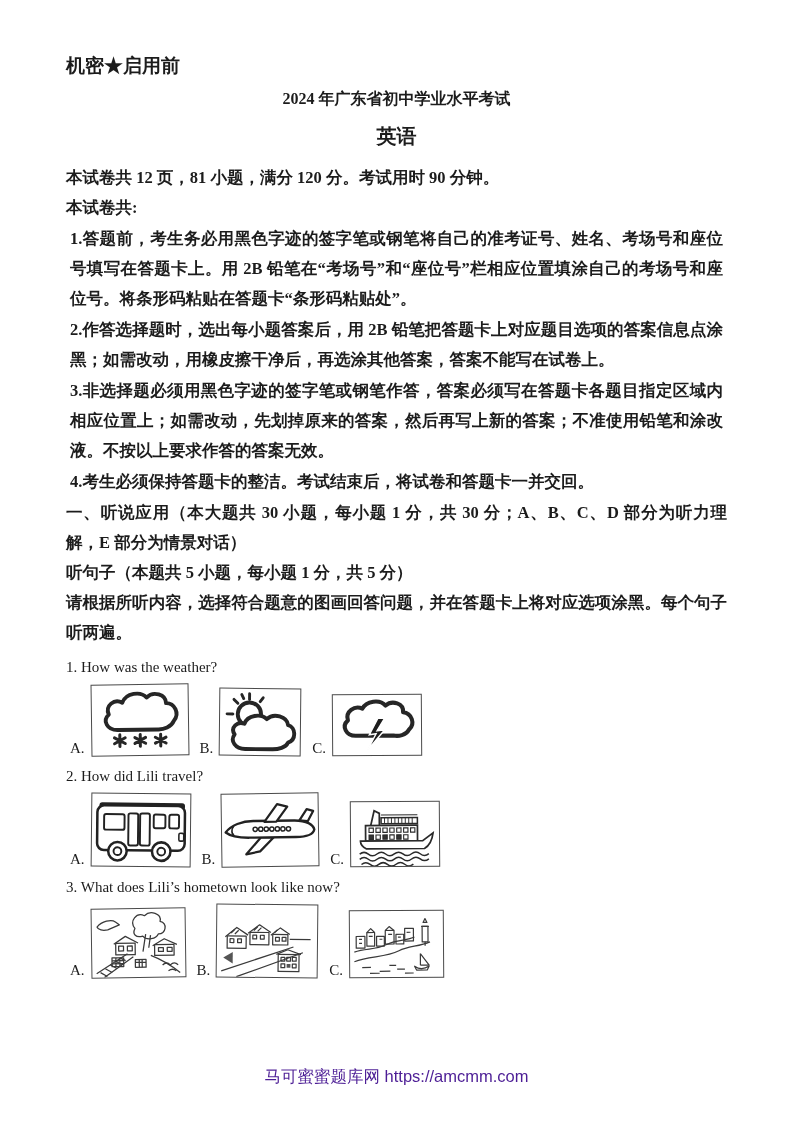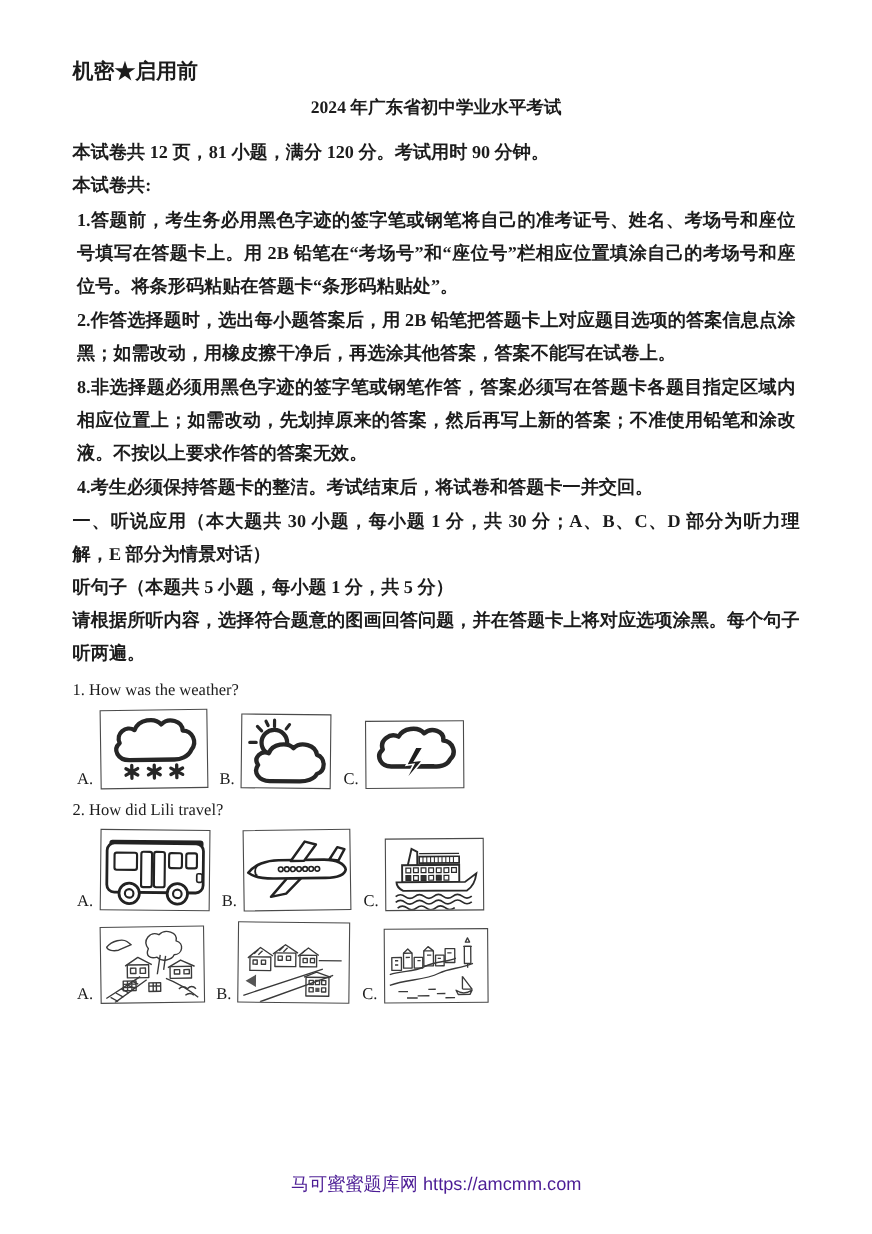--- a/index.html
+++ b/index.html
@@ -100,27 +100,28 @@
 </style>
 </head>
 <body>
 
 <div class="page">
   <div class="content">
 
     <div class="classification">机密★启用前</div>
 
     <div class="exam-title">2024 年广东省初中学业水平考试</div>
+    <div class="exam-subject">英语</div>
 
     <p class="b-line">本试卷共 12 页，81 小题，满分 120 分。考试用时 90 分钟。</p>
     <p class="b-line">本试卷共:</p>
 
     <p class="b-line note">1.答题前，考生务必用黑色字迹的签字笔或钢笔将自己的准考证号、姓名、考场号和座位号填写在答题卡上。用 2B 铅笔在“考场号”和“座位号”栏相应位置填涂自己的考场号和座位号。将条形码粘贴在答题卡“条形码粘贴处”。</p>
     <p class="b-line note">2.作答选择题时，选出每小题答案后，用 2B 铅笔把答题卡上对应题目选项的答案信息点涂黑；如需改动，用橡皮擦干净后，再选涂其他答案，答案不能写在试卷上。</p>
-    <p class="b-line note">8.非选择题必须用黑色字迹的签字笔或钢笔作答，答案必须写在答题卡各题目指定区域内相应位置上；如需改动，先划掉原来的答案，然后再写上新的答案；不准使用铅笔和涂改液。不按以上要求作答的答案无效。</p>
+    <p class="b-line note">3.非选择题必须用黑色字迹的签字笔或钢笔作答，答案必须写在答题卡各题目指定区域内相应位置上；如需改动，先划掉原来的答案，然后再写上新的答案；不准使用铅笔和涂改液。不按以上要求作答的答案无效。</p>
     <p class="b-line note">4.考生必须保持答题卡的整洁。考试结束后，将试卷和答题卡一并交回。</p>
 
     <p class="b-line">一、听说应用（本大题共 30 小题，每小题 1 分，共 30 分；A、B、C、D 部分为听力理解，E 部分为情景对话）</p>
     <p class="b-line">听句子（本题共 5 小题，每小题 1 分，共 5 分）</p>
     <p class="b-line">请根据所听内容，选择符合题意的图画回答问题，并在答题卡上将对应选项涂黑。每个句子听两遍。</p>
 
     <div>
       <div class="q-text">1. How was the weather?</div>
       <div class="options-row">
         <span class="opt-label">A.</span>
@@ -230,20 +231,21 @@
               <path d="M5 60 Q10 56 15 60 T25 60 T35 60 T45 60 T55 60 T65 60 T75 60 T85 60"></path>
               <path d="M5 66 Q10 62 15 66 T25 66 T35 66 T45 66 T55 66 T65 66 T75 66 T85 66"></path>
               <path d="M7 72 Q12 68 17 72 T27 72 T37 72 T47 72 T57 72 T67 72"></path>
             </g>
           </svg>
         </span>
       </div>
     </div>
 
     <div>
+      <div class="q-text">3. What does Lili’s hometown look like now?</div>
       <div class="options-row">
         <span class="opt-label">A.</span>
         <span class="img-box box-r3a tilt-a">
           <svg viewBox="0 0 95 70">
             <g fill="none" stroke="#3a3a3a" stroke-width="1.3" stroke-linejoin="round">
               <path d="M5 18 C10 12 20 10 24 13 L28 16 L16 21 C11 22 6 21 5 18 Z"></path>
               <path d="M44 20 C38 12 46 3 54 7 C60 1 72 5 70 13 C78 15 76 26 68 26 C66 31 56 33 52 28 C45 30 41 26 44 20 Z"></path>
               <path d="M55 26 L52 44 M60 27 L58 40"></path>
               <path d="M22 36 L34 28 L47 35"></path>
               <rect x="24" y="35" width="20" height="12"></rect>

